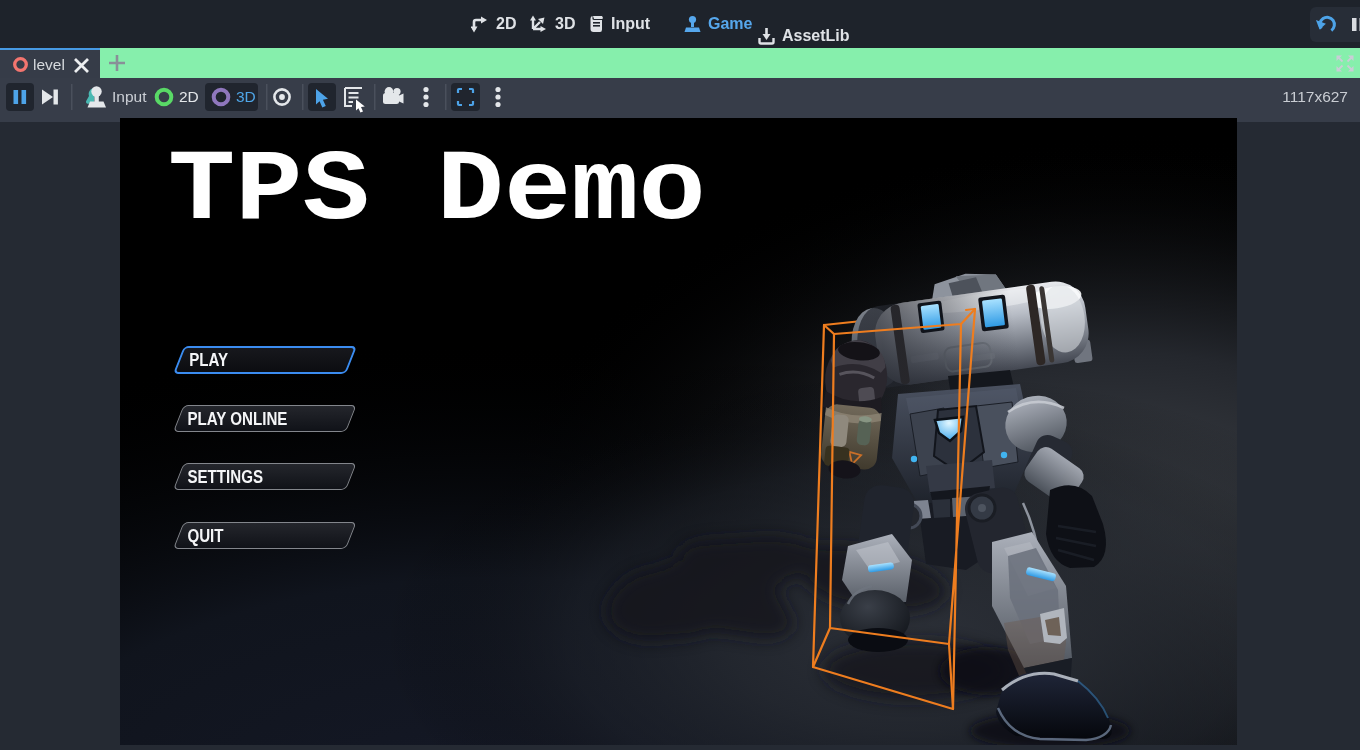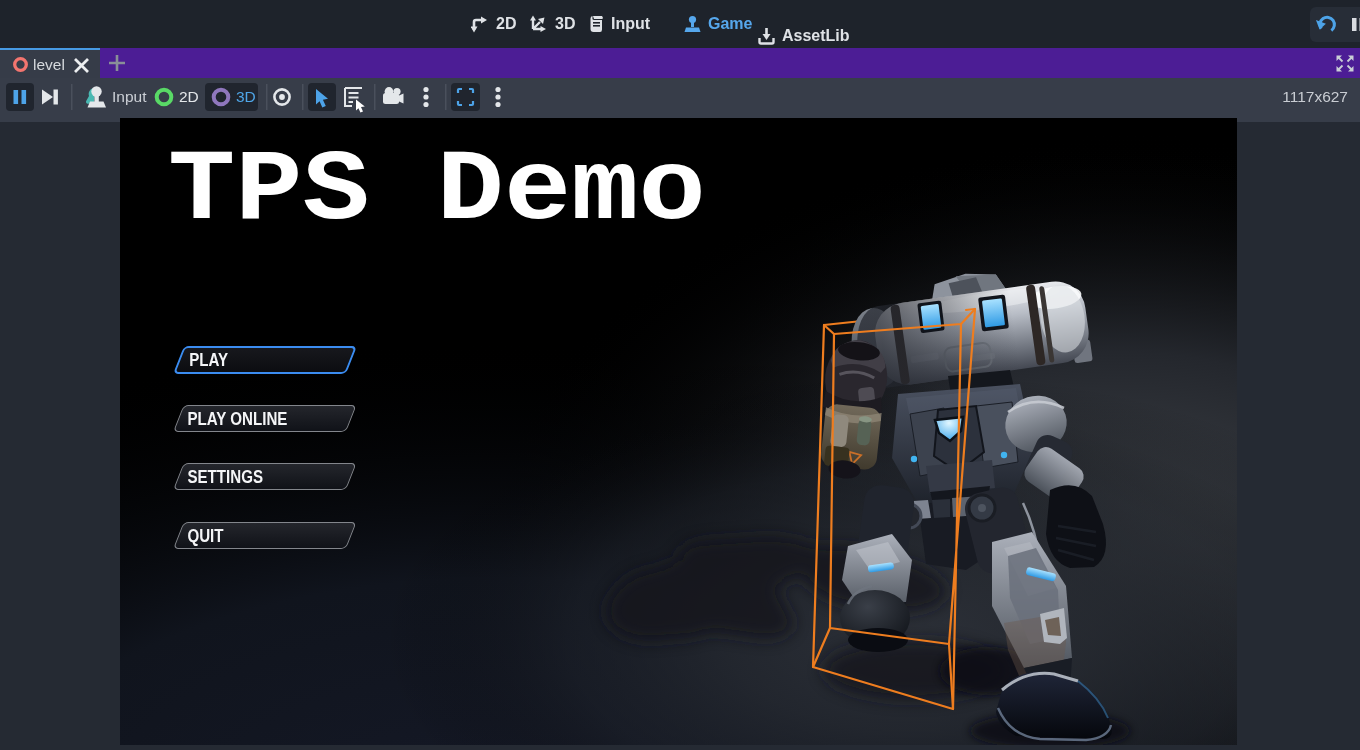--- a/index.html
+++ b/index.html
@@ -1,20 +1,20 @@
 <!DOCTYPE html>
 <html><head>
 <meta charset="utf-8">
 <style>
   html,body{margin:0;padding:0;width:1360px;height:750px;overflow:hidden;background:#252a33;font-family:"Liberation Sans",sans-serif;}
   .abs{position:absolute;}
   #topbar{position:absolute;left:0;top:0;width:1360px;height:48px;background:#1e232b;}
   .mainbtn{position:absolute;top:0;height:48px;display:flex;align-items:center;gap:7px;color:#dfe2e6;font-size:16px;font-weight:700;}
   .mainbtn svg{display:block;}
-  #tabrow{position:absolute;left:0;top:48px;width:1360px;height:30px;background:#4c1d95;}
+  #tabrow{position:absolute;left:0;top:48px;width:1360px;height:30px;background:#86efac;}
   #scenetab{position:absolute;left:0;top:0;width:100px;height:30px;background:#363c48;border-top:2px solid #479ae4;box-sizing:border-box;}
   #toolbar{position:absolute;left:0;top:78px;width:1360px;height:44px;background:#373d49;}
   #game{position:absolute;left:120px;top:118px;width:1117px;height:627px;background:#0c4a6e;}
   #gsvg{position:absolute;left:0;top:0;}
   #title{position:absolute;left:48px;top:25px;color:#fff;font-family:"Liberation Mono",monospace;font-weight:700;font-size:112px;line-height:112px;letter-spacing:0px;transform:scaleY(0.888);transform-origin:0 0;}
   .gbtn{position:absolute;left:53px;width:173px;box-sizing:border-box;transform:skewX(-21.5deg);transform-origin:0 100%;border-radius:5px;}
   .gbtn .lbl{display:block;transform:skewX(21.5deg) scaleX(0.84);transform-origin:0 100%;color:#f4f5f7;font-weight:700;font-size:18px;letter-spacing:0px;padding-left:16px;line-height:26px;}
   .gplain{height:27px;border:1px solid #83868c;background:linear-gradient(#24262c, #101218);}
   #runpanel{position:absolute;left:1310px;top:7px;width:56px;height:35px;background:#272d37;border-radius:6px;}
 </style>

